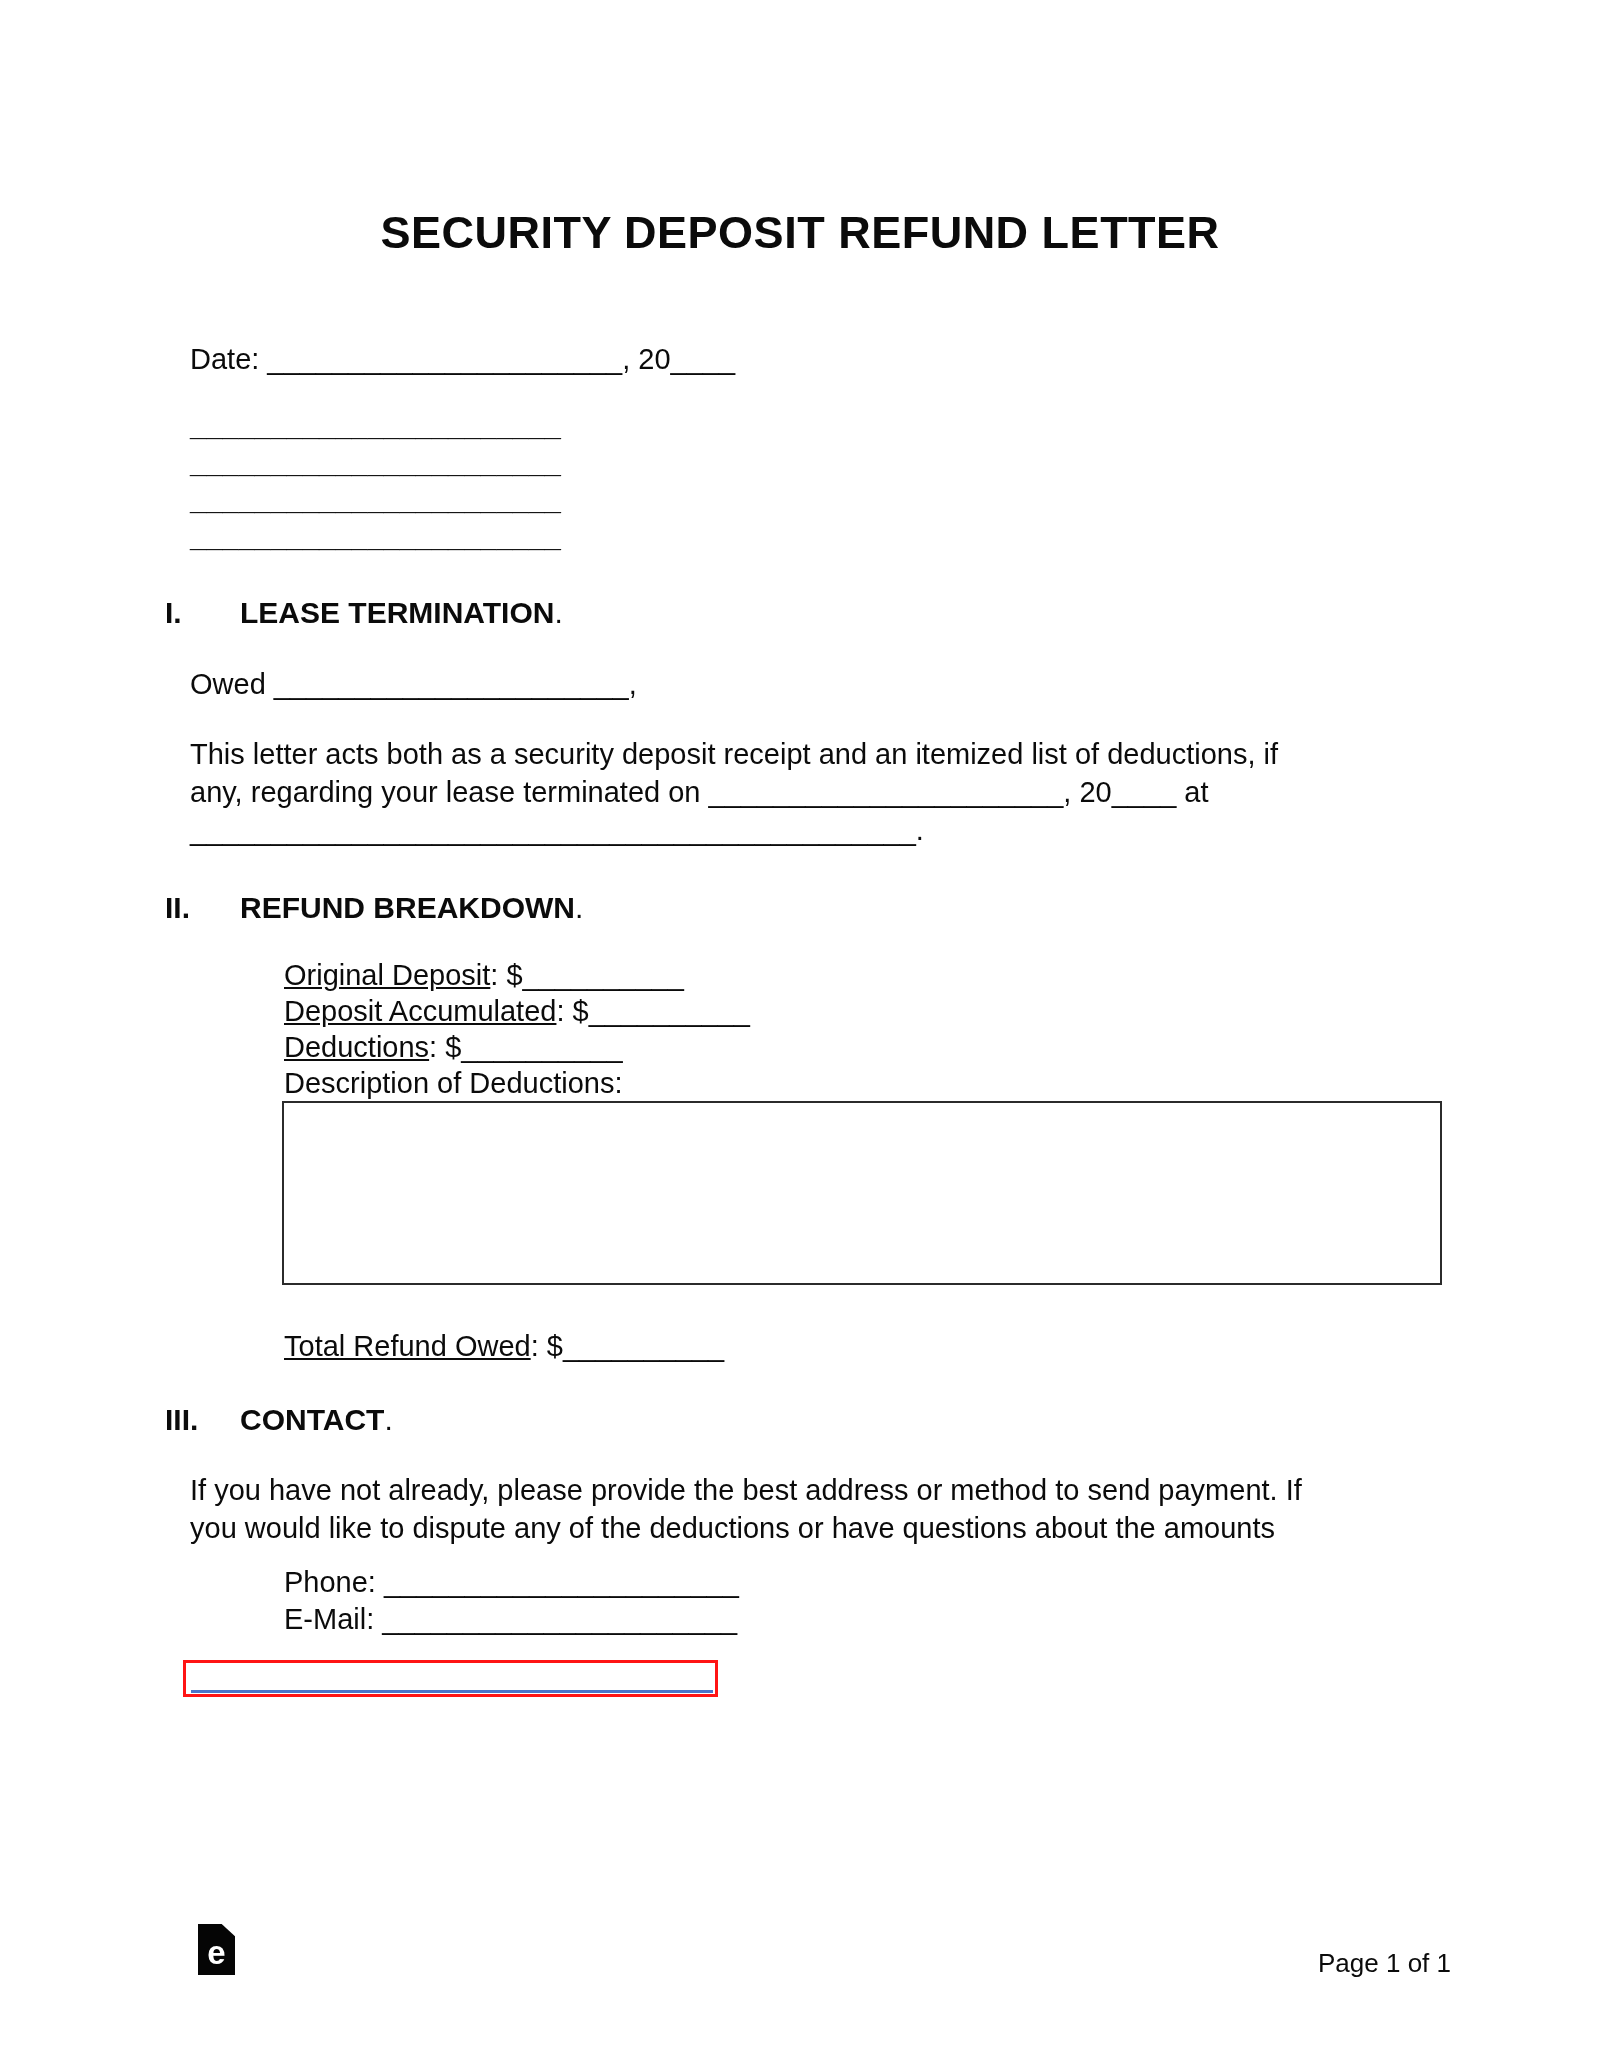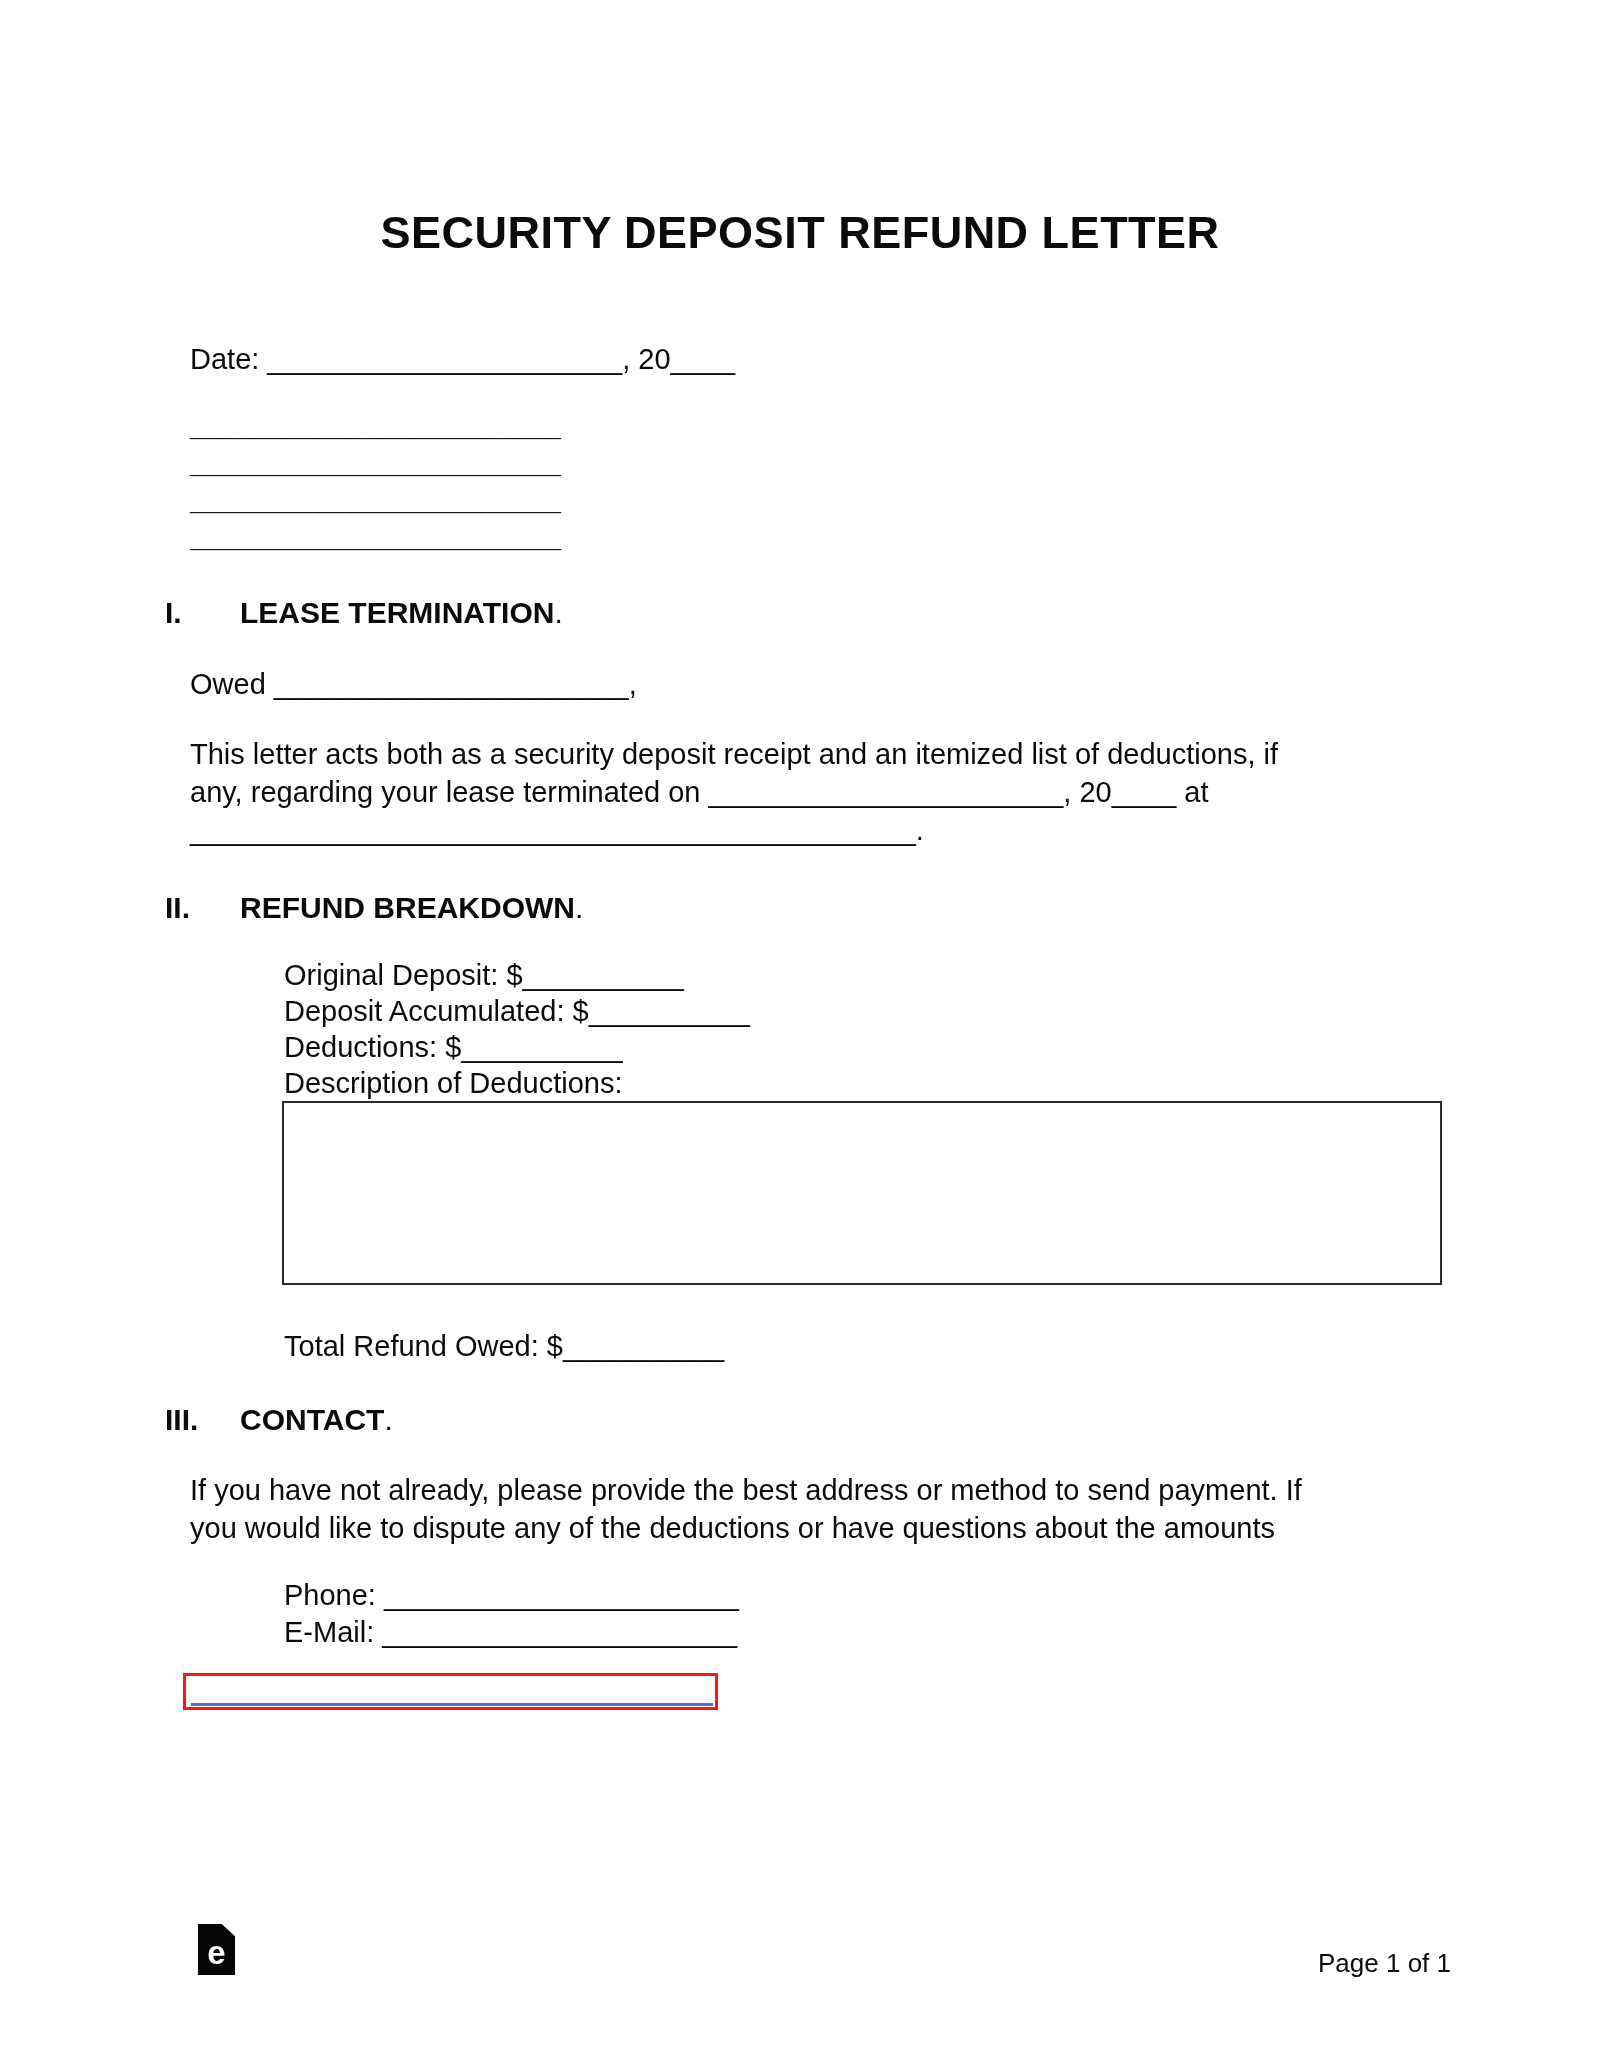--- a/index.html
+++ b/index.html
@@ -24,31 +24,31 @@
   .address-block{margin-top:30px;line-height:37px;font-weight:bold;}
   .sec{position:relative;margin-top:0;font-weight:bold;font-size:30px;}
   .sec .num{position:absolute;left:-25px;top:0;}
   .sec .lbl{margin-left:50px;}
   .sec .dot{font-weight:normal;}
   .h1{margin-top:38px;}
   .dear-line{margin-top:33px;}
   .para{margin-top:32px;}
   .h2{margin-top:40px;}
   .refund-block{margin-top:30px;margin-left:94px;line-height:36px;}
-  .u{}
+  .u{text-decoration:underline;}
   .desc-box{
     margin-left:92px;
     width:1156px;height:180px;
     border:2px solid #2b2b2b;
     background:#ffffff;
     box-sizing:content-box;
   }
   .total-line{margin-top:42px;margin-left:94px;}
   .h3{margin-top:36px;}
-  .contact-block{margin-top:30px;margin-left:94px;line-height:37px;}
+  .contact-block{margin-top:17px;margin-left:94px;line-height:37px;}
   .closing-line{margin-top:30px;}
   .sig-field{
     position:relative;
     margin-top:22px;margin-left:-7px;
     width:529px;height:31px;
     border:3px solid #ff1414;
     background:#ffffff;
   }
   .sig-line{
     position:absolute;left:5px;right:2px;bottom:1px;

